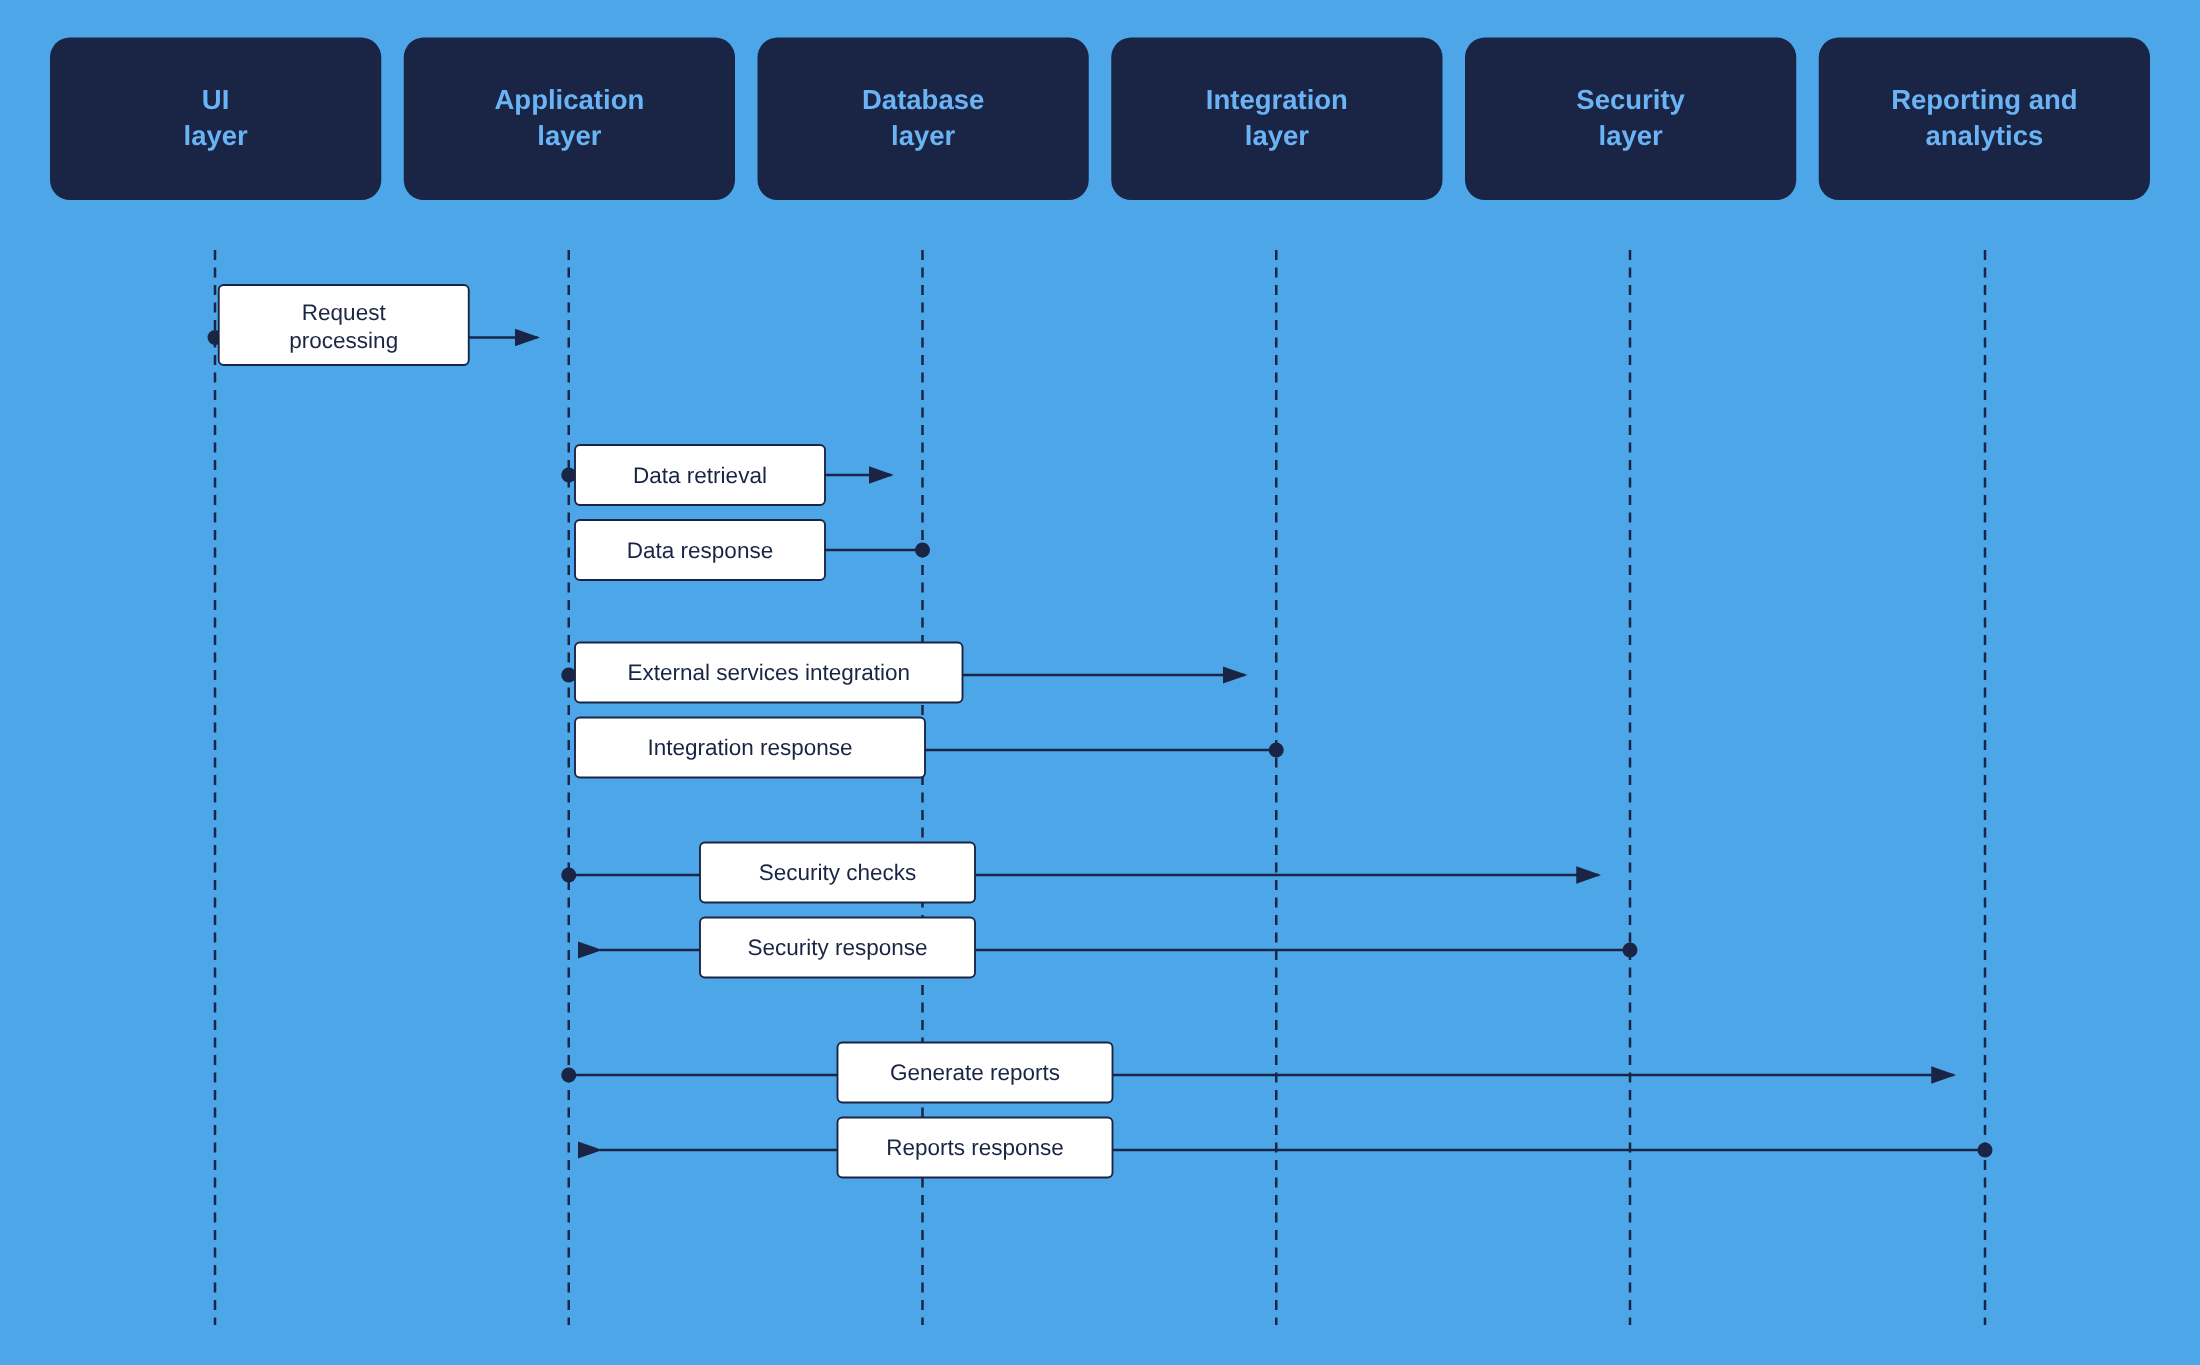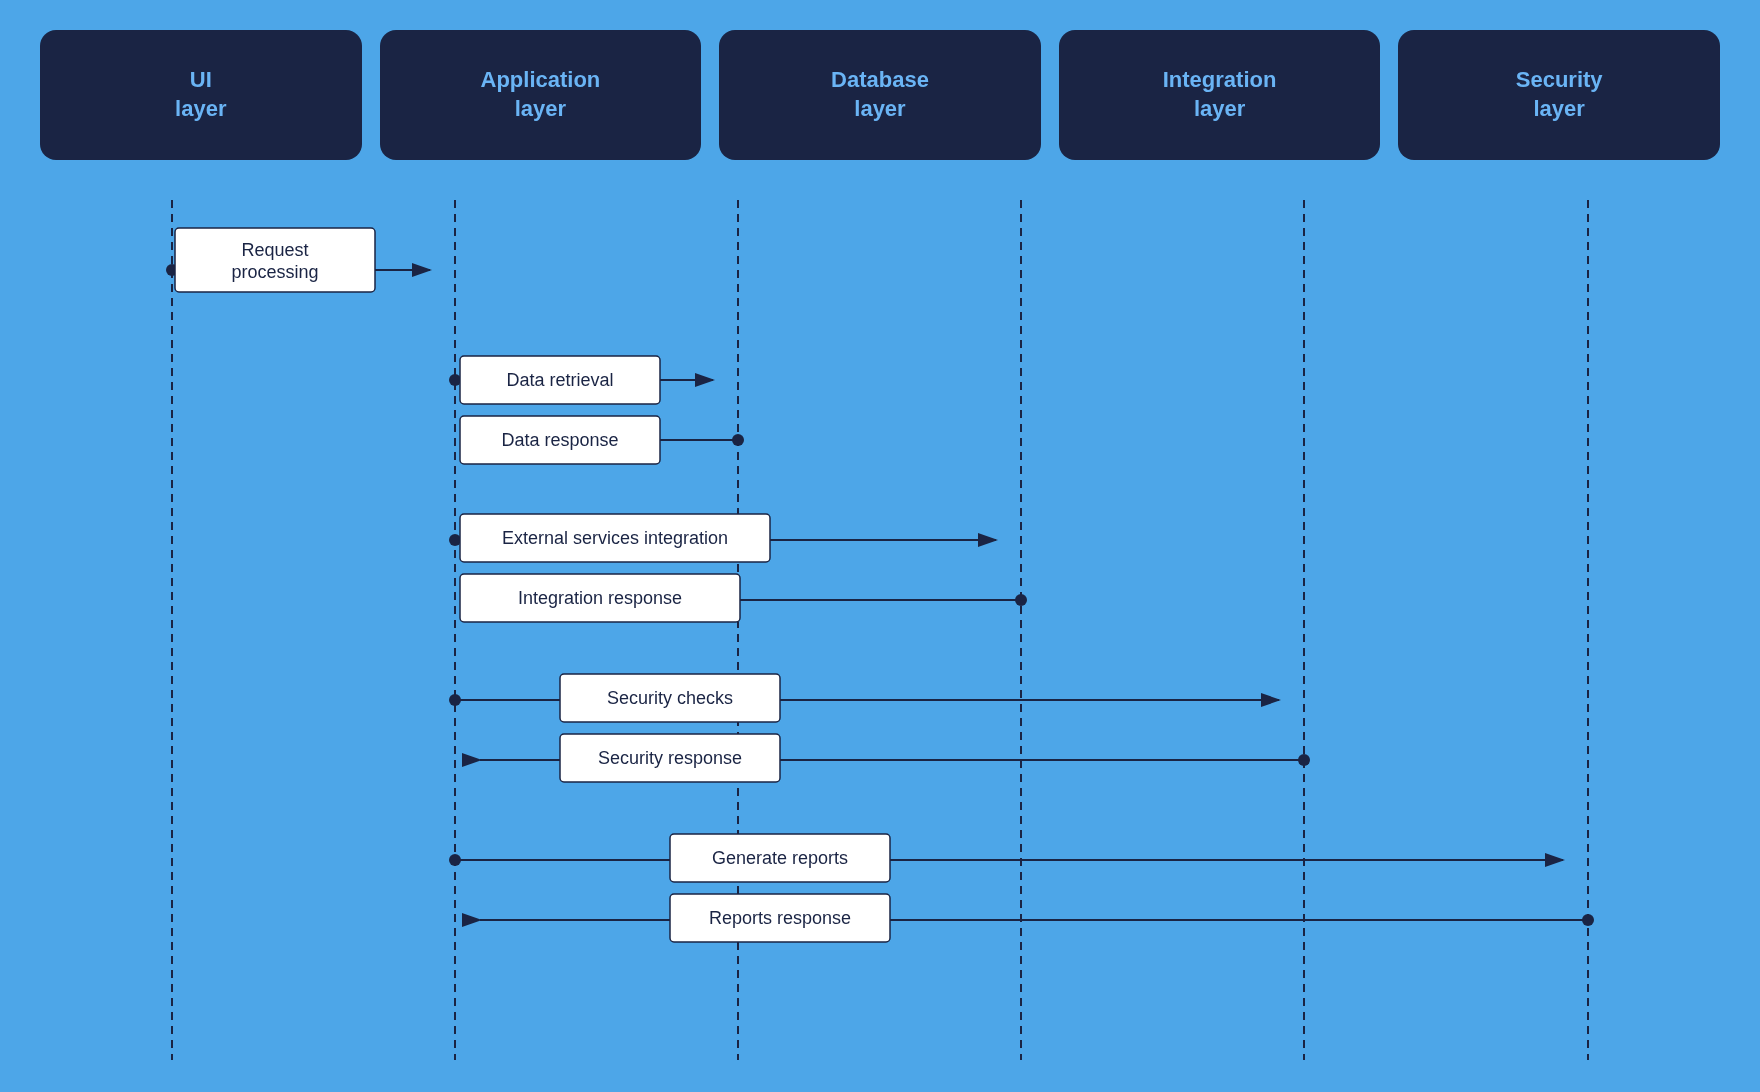--- a/index.html
+++ b/index.html
@@ -94,20 +94,21 @@
 <body>
 
 <div class="diagram-container">
 
   <div class="header-row">
     <div class="header-box">UI<br>layer</div>
     <div class="header-box">Application<br>layer</div>
     <div class="header-box">Database<br>layer</div>
     <div class="header-box">Integration<br>layer</div>
     <div class="header-box">Security<br>layer</div>
+    <div class="header-box">Reporting and<br>analytics</div>
   </div>
 
   <svg class="diagram-svg">
     <defs>
       <marker id="arrowRight" markerWidth="10" markerHeight="7" refX="9" refY="3.5" orient="auto">
         <polygon points="0 0, 10 3.5, 0 7" class="arrowhead"></polygon>
       </marker>
       <marker id="arrowLeft" markerWidth="10" markerHeight="7" refX="1" refY="3.5" orient="auto">
         <polygon points="10 0, 0 3.5, 10 7" class="arrowhead"></polygon>
       </marker>

